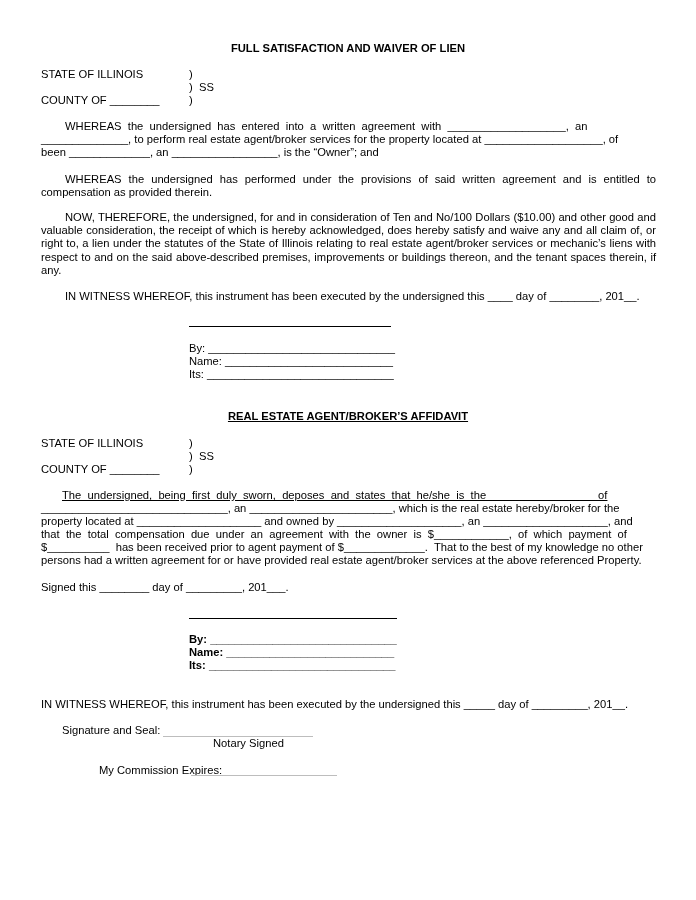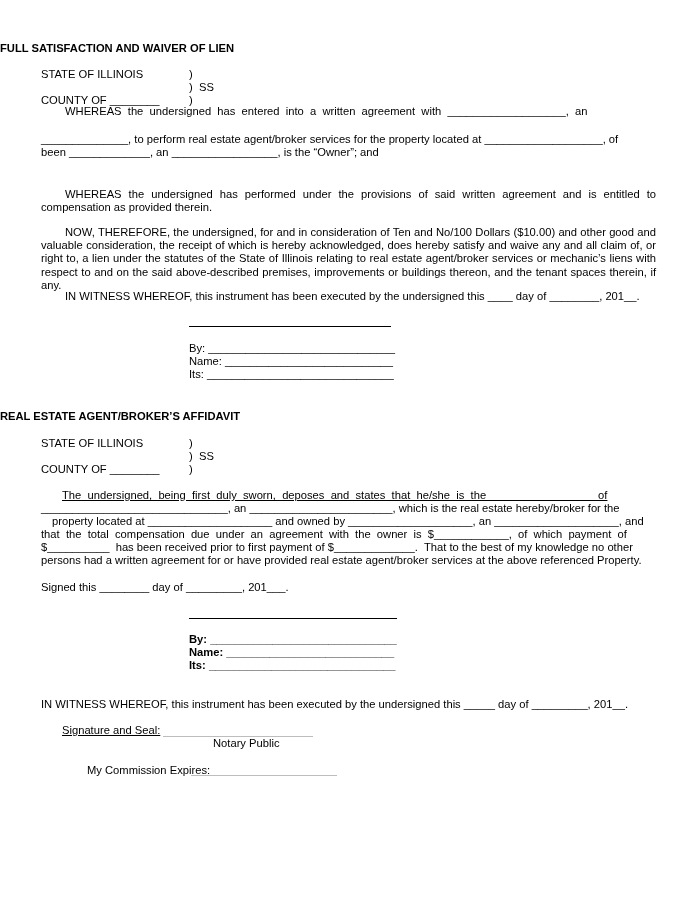--- a/index.html
+++ b/index.html
@@ -1,75 +1,75 @@
 <!DOCTYPE html>
 <html><head>
 <meta charset="utf-8">
 <style>
   html, body { margin: 0; padding: 0; background: #ffffff; }
   body {
     width: 696px; height: 900px; position: relative; overflow: hidden;
     font-family: "Liberation Sans", sans-serif; font-size: 11.2px; color: #000;
   }
   .abs { position: absolute; white-space: pre; }
-  .title { font-weight: bold; left: 0; width: 696px; text-align: left; }
-  .para { position: absolute; left: 41px; width: 615px; text-align: justify; line-height: 13.2px; margin-top: 15px; }
+  .title { font-weight: bold; left: 0; width: 696px; text-align: center; }
+  .para { position: absolute; left: 41px; width: 615px; text-align: justify; line-height: 13.2px; }
   .para .first { display: inline-block; width: 24px; }
   .rule { position: absolute; height: 0; border-top: 1.2px solid #000; }
   .grayrule { position: absolute; height: 0; border-top: 1px solid #bdbdbd; }
   .bold { font-weight: bold; }
 </style>
 </head>
 <body>
 
 <div class="abs title" style="top:42px;">FULL SATISFACTION AND WAIVER OF LIEN</div>
 
 <div class="abs" style="left:41px; top:68px;">STATE OF ILLINOIS</div>
 <div class="abs" style="left:189px; top:68px;">)</div>
 <div class="abs" style="left:189px; top:81px;">)  SS</div>
 <div class="abs" style="left:41px; top:94px;">COUNTY OF ________</div>
 <div class="abs" style="left:189px; top:94px;">)</div>
 
-<div class="abs" style="left:65px; top:105px;">WHEREAS  the  undersigned  has  entered  into  a  written  agreement  with  ___________________,  an</div>
+<div class="abs" style="left:65px; top:120px;">WHEREAS  the  undersigned  has  entered  into  a  written  agreement  with  ___________________,  an</div>
 <div class="abs" style="left:41px; top:133px;">______________, to perform real estate agent/broker services for the property located at ___________________, of</div>
 <div class="abs" style="left:41px; top:146px;">been _____________, an _________________, is the “Owner”; and</div>
 
 <div class="para" style="top:173px;"><span class="first"></span><span>WHEREAS the undersigned has performed under the provisions of said written agreement and is entitled to compensation as provided therein.</span></div>
 
 <div class="para" style="top:211px;"><span class="first"></span><span>NOW, THEREFORE, the undersigned, for and in consideration of Ten and No/100 Dollars ($10.00) and other good and valuable consideration, the receipt of which is hereby acknowledged, does hereby satisfy and waive any and all claim of, or right to, a lien under the statutes of the State of Illinois relating to real estate agent/broker services or mechanic’s liens with respect to and on the said above-described premises, improvements or buildings thereon, and the tenant spaces therein, if any.</span></div>
 
 <div class="abs" style="left:65px; top:290px;">IN WITNESS WHEREOF, this instrument has been executed by the undersigned this ____ day of ________, 201__.</div>
 
 <div class="rule" style="left:189px; top:326px; width:202px;"></div>
 <div class="abs" style="left:189px; top:342px;">By: ______________________________</div>
 <div class="abs" style="left:189px; top:355px;">Name: ___________________________</div>
 <div class="abs" style="left:189px; top:368px;">Its: ______________________________</div>
 
-<div class="abs title" style="top:410px;">REAL ESTATE AGENT/BROKER’S AFFIDAVIT</div>
+<div class="abs title" style="top:410px;text-decoration:underline;">REAL ESTATE AGENT/BROKER’S AFFIDAVIT</div>
 
 <div class="abs" style="left:41px; top:437px;">STATE OF ILLINOIS</div>
 <div class="abs" style="left:189px; top:437px;">)</div>
 <div class="abs" style="left:189px; top:450px;">)  SS</div>
 <div class="abs" style="left:41px; top:463px;">COUNTY OF ________</div>
 <div class="abs" style="left:189px; top:463px;">)</div>
 
 <div class="abs" style="left:62px; top:489px;text-decoration:underline;">The  undersigned,  being  first  duly  sworn,  deposes  and  states  that  he/she  is  the  ________________  of</div>
 <div class="abs" style="left:41px; top:502px;">______________________________, an _______________________, which is the real estate hereby/broker for the</div>
-<div class="abs" style="left:52px; top:515px;text-align:center;">property located at ____________________ and owned by ____________________, an ____________________, and</div>
+<div class="abs" style="left:41px; top:515px;text-align:center;">property located at ____________________ and owned by ____________________, an ____________________, and</div>
 <div class="abs" style="left:41px; top:528px;">that  the  total  compensation  due  under  an  agreement  with  the  owner  is  $____________,  of  which  payment  of</div>
-<div class="abs" style="left:41px; top:541px;">$__________  has been received prior to first payment of $_____________.  That to the best of my knowledge no other</div>
+<div class="abs" style="left:41px; top:541px;">$__________  has been received prior to agent payment of $_____________.  That to the best of my knowledge no other</div>
 <div class="abs" style="left:41px; top:554px;">persons had a written agreement for or have provided real estate agent/broker services at the above referenced Property.</div>
 
 <div class="abs" style="left:41px; top:581px;text-align:center;">Signed this ________ day of _________, 201___.</div>
 
 <div class="rule" style="left:189px; top:618px; width:208px;"></div>
 <div class="abs bold" style="left:189px; top:633px;">By: ______________________________</div>
 <div class="abs bold" style="left:189px; top:646px;">Name: ___________________________</div>
 <div class="abs bold" style="left:189px; top:659px;">Its: ______________________________</div>
 
 <div class="abs" style="left:41px; top:698px;">IN WITNESS WHEREOF, this instrument has been executed by the undersigned this _____ day of _________, 201__.</div>
 
-<div class="abs" style="left:62px; top:724px;text-decoration:underline;">Signature and Seal:</div>
+<div class="abs" style="left:62px; top:724px;">Signature and Seal:</div>
 <div class="grayrule" style="left:163px; top:736px; width:150px;"></div>
-<div class="abs" style="left:213px; top:737px;">Notary Public</div>
+<div class="abs" style="left:213px; top:737px;">Notary Signed</div>
 
-<div class="abs" style="left:55px; top:764px;padding-left:32px;">My Commission Expires:</div>
+<div class="abs" style="left:67px; top:764px;padding-left:32px;">My Commission Expires:</div>
 <div class="grayrule" style="left:191px; top:775px; width:146px;"></div>
 
 </body></html>

